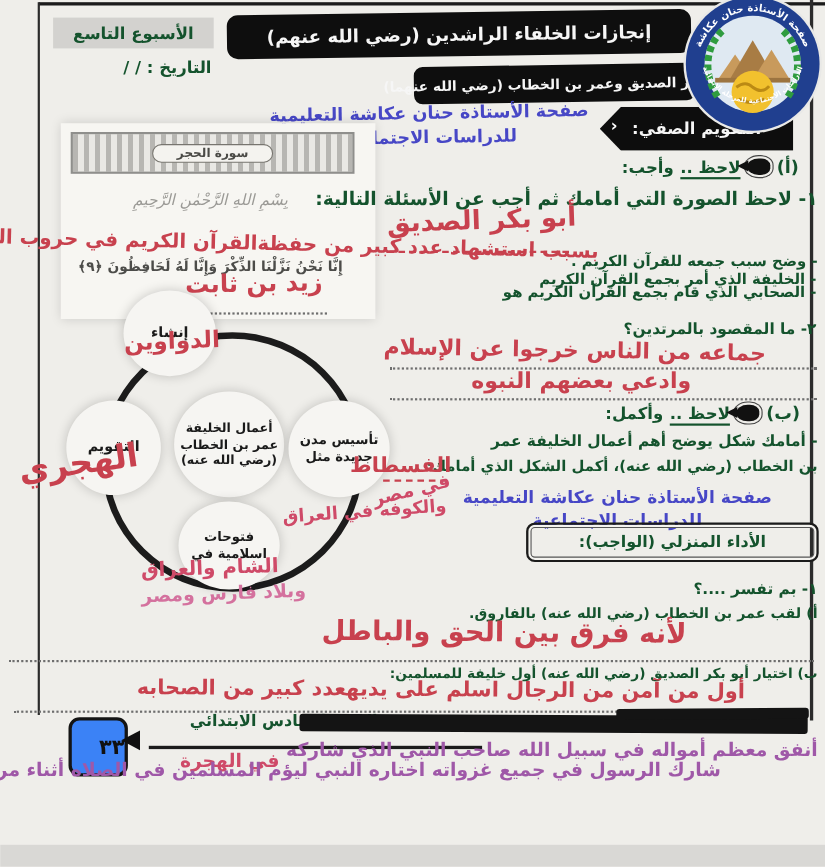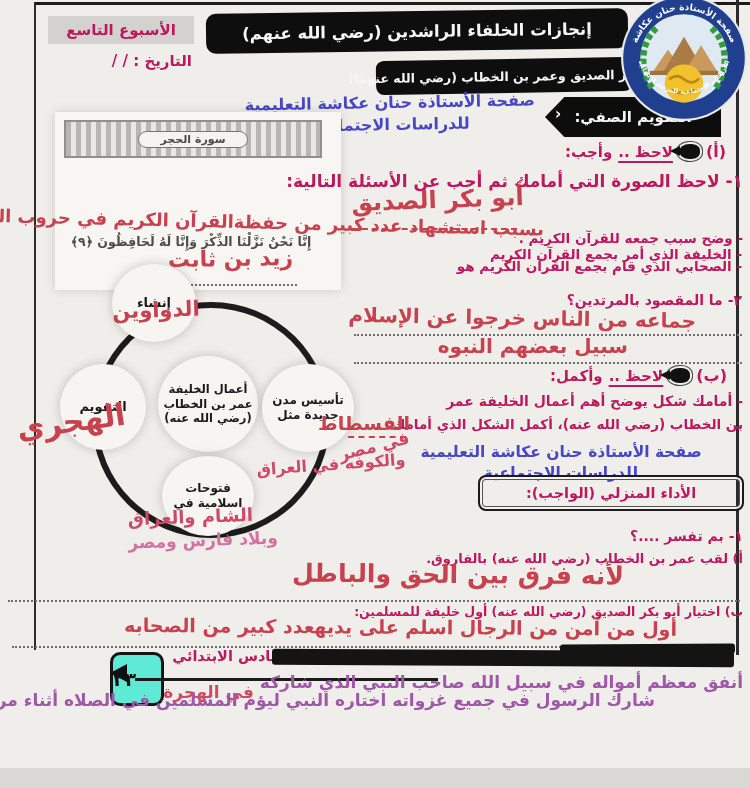--- a/index.html
+++ b/index.html
@@ -1,20 +1,20 @@
 <!DOCTYPE html>
 <html lang="ar" dir="rtl"><head>
 <meta charset="utf-8">
 <style>
   html,body{margin:0;padding:0;}
   body{width:750px;height:788px;position:relative;overflow:hidden;
        background:#efeeea;font-family:"DejaVu Sans",sans-serif;}
   .abs{position:absolute;}
   .nw{white-space:nowrap;}
-  .print{font-weight:bold;color:#be185d;text-align:right;}
+  .print{font-weight:bold;color:#14532d;text-align:right;}
   .red{color:#c8414e;font-weight:bold;}
   .red2{color:#cf4a68;font-weight:bold;}
   .pink{color:#d4719e;font-weight:bold;}
   .blue{color:#4747c6;font-weight:bold;text-align:center;line-height:1.35;}
   .purple{color:#9f58a8;font-weight:bold;}
   .blackbox{background:#0e0e0e;color:#f6f6f6;font-weight:bold;display:flex;
             align-items:center;justify-content:center;border-radius:10px;}
   .bubble{background:#f6f5f2;border-radius:50%;display:flex;flex-direction:column;
           align-items:center;justify-content:center;text-align:center;font-weight:bold;
           color:#1a1a1a;box-shadow:0 0 11px rgba(0,0,0,.20);line-height:1.25;}
@@ -33,22 +33,22 @@
   .tagbanner::before{content:"‹";color:#fff;position:absolute;right:auto;left:10px;
        font-size:15px;top:8px;}
   .underl{text-decoration:underline;text-underline-offset:4px;text-decoration-thickness:2px;}
   .row{display:flex;align-items:center;gap:6px;direction:rtl;}
   .qpaper{background:#f7f6f2;box-shadow:0 0 10px rgba(0,0,0,.15);padding-left:14px;}
   .band{border:2px solid #8f8f8c;
         background:repeating-linear-gradient(90deg,#b7b6b2 0 5px,#e9e8e4 5px 10px);
         display:flex;align-items:center;justify-content:center;}
   .cartouche{background:#f4f3ef;border:1px solid #77756f;border-radius:14px;
         padding:1px 22px;font-weight:bold;color:#4a4a46;font-size:11px;white-space:nowrap;}
-  .badge33{background:#5eead4;border:3px solid #141414;border-radius:10px;
-        display:flex;align-items:center;justify-content:flex-end;font-weight:bold;color:#111;margin-left:48px;}
+  .badge33{background:#3b82f6;border:3px solid #141414;border-radius:10px;
+        display:flex;align-items:center;justify-content:flex-start;font-weight:bold;color:#111;}
   .tri-left{width:0;height:0;border-top:9px solid transparent;
         border-bottom:9px solid transparent;border-right:17px solid #101010;}
   .redact{background:#141414;border-radius:3px;}
   .strip{background:#d9d8d5;}
 </style>
 </head>
 <body>
 
 <div class="abs hline" style="left:35px;top:2px;width:715px;"></div>
 <div class="abs vline" style="left:34px;top:2px;height:648px;"></div>
@@ -74,20 +74,21 @@
 </div>
 
 <div class="abs tagbanner nw" style="left:545px;top:97px;width:176px;height:40px;font-size:15px;">
   <span>التقويم الصفي:</span>
 </div>
 
 <div class="abs qpaper" style="left:55px;top:112px;width:272px;height:178px;">
   <div class="abs band" style="left:9px;top:8px;width:254px;height:34px;">
     <span class="cartouche">سورة الحجر</span>
   </div>
+  <div class="abs nw" style="left:0;top:62px;width:272px;text-align:center;color:#9a9995;font-size:14px;font-style:italic;">بِسْمِ اللهِ الرَّحْمٰنِ الرَّحِيمِ</div>
   <div class="abs nw" style="left:0;top:122px;width:272px;text-align:center;color:#4c4c49;font-size:12.5px;font-weight:bold;">إِنَّا نَحْنُ نَزَّلْنَا الذِّكْرَ وَإِنَّا لَهُ لَحَافِظُونَ ﴿٩﴾</div>
 </div>
 
 <div class="abs row" style="left:540px;top:142px;width:186px;justify-content:flex-start;">
   <span class="print nw" style="font-size:16px;">(أ)</span>
   <span class="eye"></span>
   <span class="print nw underl" style="font-size:15px;">لاحظ ..</span>
   <span class="print nw" style="font-size:15px;">وأجب:</span>
 </div>
 
@@ -102,21 +103,21 @@
 <div class="abs print nw" style="left:445px;top:230px;width:298px;font-size:13.5px;">- وضح سبب جمعه للقرآن الكريم .</div>
 
 <div class="abs print nw" style="left:275px;top:258px;width:467px;font-size:13.5px;">- الصحابي الذي قام بجمع القرآن الكريم هو</div>
 <div class="abs red nw" style="left:158px;top:246px;width:145px;font-size:22px;text-align:center;transform:rotate(-1deg);z-index:12;">زيد بن ثابت</div>
 <div class="abs dotline" style="left:162px;top:284px;width:135px;"></div>
 
 <div class="abs print nw" style="left:520px;top:292px;width:222px;font-size:14px;">٢- ما المقصود بالمرتدين؟</div>
 <div class="abs dotline" style="left:354px;top:334px;width:388px;"></div>
 <div class="abs red nw" style="left:366px;top:306px;width:330px;font-size:20px;text-align:center;transform:rotate(1deg);z-index:12;">جماعه من الناس خرجوا عن الإسلام</div>
 <div class="abs dotline" style="left:354px;top:362px;width:388px;"></div>
-<div class="abs red nw" style="left:448px;top:334px;width:180px;font-size:20px;text-align:center;z-index:12;">سبيل بعضهم النبوه</div>
+<div class="abs red nw" style="left:448px;top:334px;width:180px;font-size:20px;text-align:center;z-index:12;">وادعي بعضهم النبوه</div>
 
 <div class="abs row" style="left:505px;top:366px;width:222px;justify-content:flex-start;">
   <span class="print nw" style="font-size:16px;">(ب)</span>
   <span class="eye"></span>
   <span class="print nw underl" style="font-size:15px;">لاحظ ..</span>
   <span class="print nw" style="font-size:15px;">وأكمل:</span>
 </div>
 <div class="abs print nw" style="left:385px;top:393px;width:358px;font-size:14px;">- أمامك شكل يوضح أهم أعمال الخليفة عمر</div>
 <div class="abs print nw" style="left:392px;top:416px;width:351px;font-size:13.5px;">بن الخطاب (رضي الله عنه)، أكمل الشكل الذي أمامك:</div>
 

